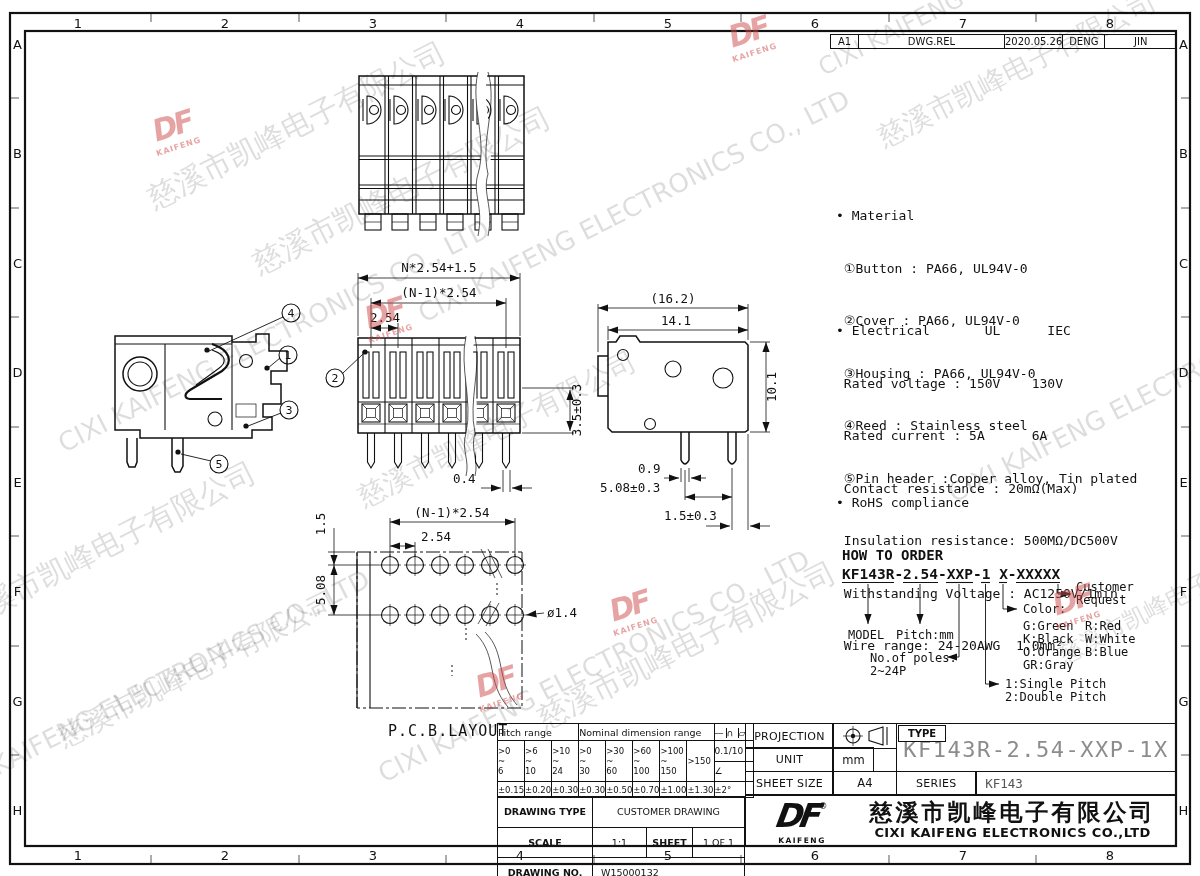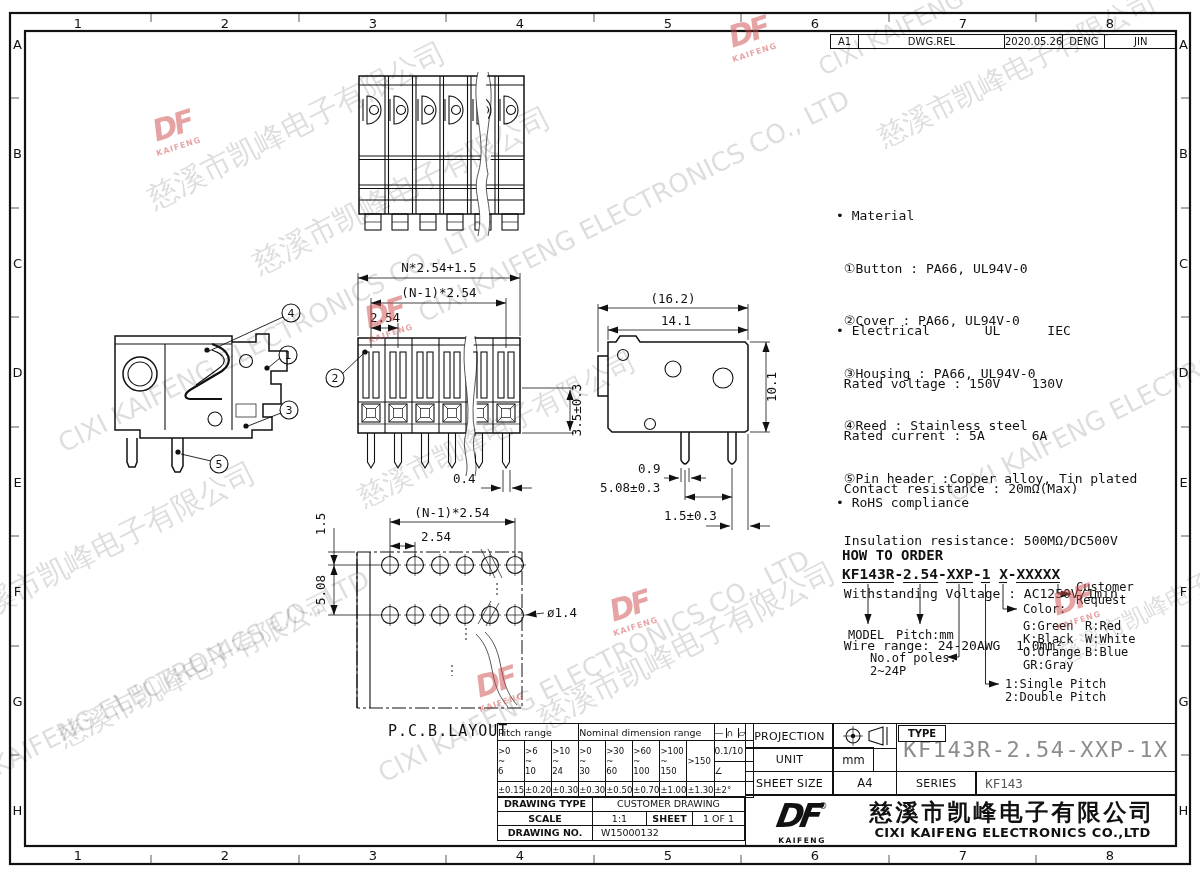--- a/index.html
+++ b/index.html
@@ -36,21 +36,21 @@
   .tol{font-size:9px;text-align:left;table-layout:fixed}
   .tol td{border:1.3px solid #111;padding:0;overflow:hidden}
   .tol .hd{font-size:9.5px;height:16px}
   .rangecell{white-space:pre-line;font-size:8.5px;line-height:10px;height:40px;vertical-align:middle}
   .valcell{height:15px;font-size:8.5px}
   .symcell span{display:inline-block;width:11px;border-left:1px solid #111;font-size:9px}
   .symcell span:first-child{border-left:none}
   .flatbox div{height:19px;line-height:19px;font-size:9px}
   .flatbox div:first-child{border-bottom:1.3px solid #111}
   .info{font-size:9.5px;text-align:center;table-layout:fixed}
-  .info td{border:1.5px solid #111;height:13.5px;padding:0 2px;overflow:hidden}
+  .info td{border:1.5px solid #111;height:13.5px;padding:8px 2px;overflow:hidden}
   .lbl{font-weight:bold}
   .tbc{position:absolute;z-index:2;border:1.6px solid #111;box-sizing:border-box;
        display:flex;align-items:center;justify-content:center;background:transparent}
   .tbl{font-size:11px;font-weight:normal;letter-spacing:.3px}
   .tbv{font-size:11.5px}
   .title-tab{position:absolute;z-index:3;border:1.6px solid #111;box-sizing:border-box;background:#fff;
        font-size:10px;font-weight:bold;display:flex;align-items:center;justify-content:center}
   .title-big{position:absolute;z-index:2;display:flex;align-items:center;justify-content:center;
        font:22px "DejaVu Sans Mono","DejaVu Sans",monospace;color:#8c8c8c;letter-spacing:1.5px}
   .series-val{position:absolute;z-index:2;display:flex;align-items:center;

